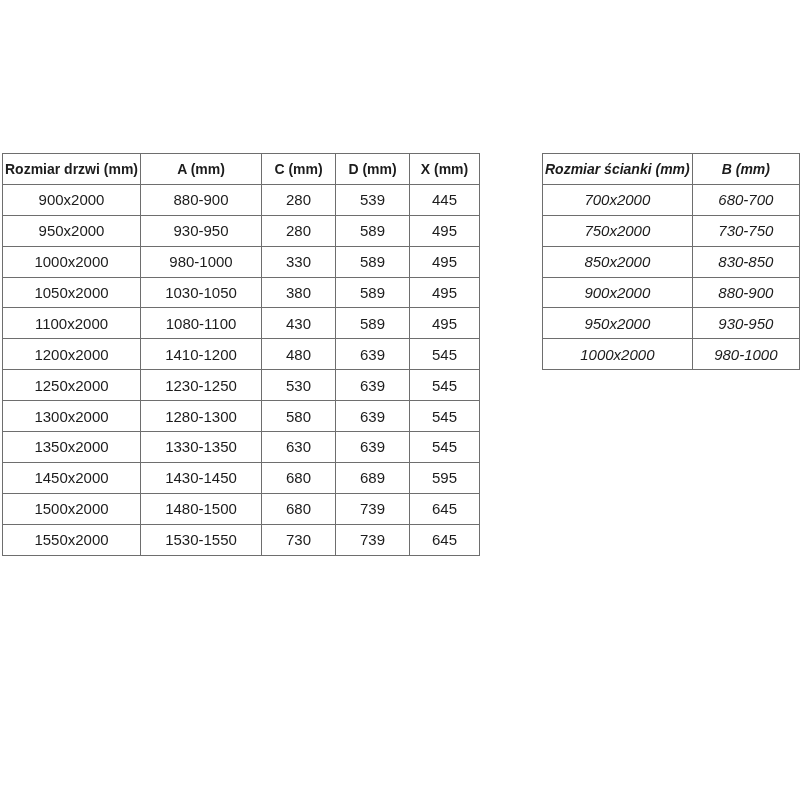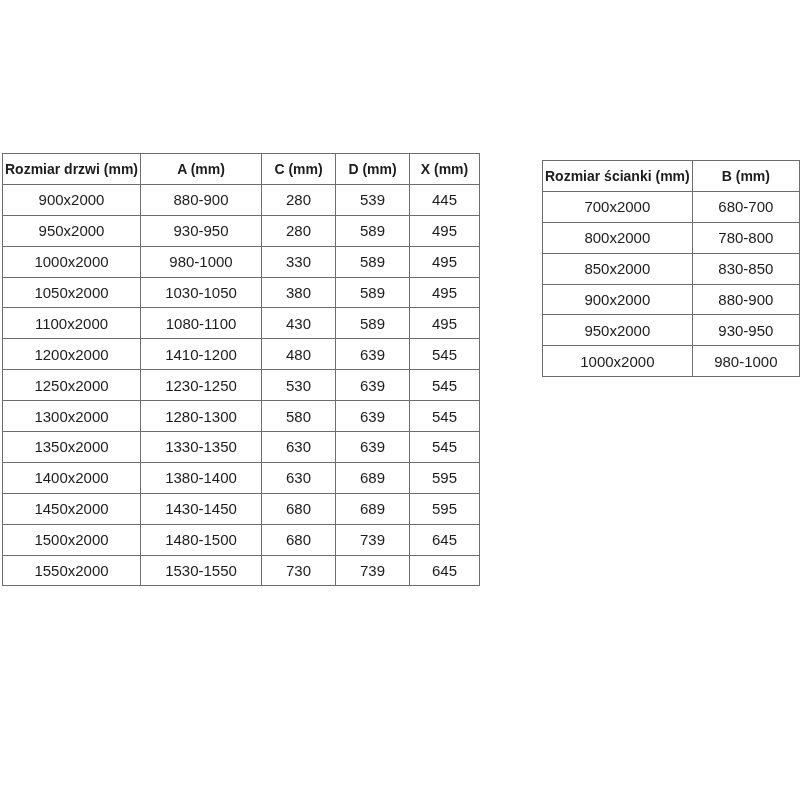--- a/index.html
+++ b/index.html
@@ -45,21 +45,22 @@
   table.tbl td {
     font-size: 15px;
     font-weight: normal;
   }
   #door-table {
     left: 2px;
     top: 153px;
   }
   #wall-table {
     left: 542px;
-    top: 160px;
+    top: 153px;
+    font-style: italic;
   }
 </style>
 </head>
 <body>
 
 <div class="canvas">
 
   <table class="tbl" id="door-table">
     <colgroup>
       <col style="width:135px">
@@ -135,27 +136,20 @@
           <td>545</td>
         </tr>
         <tr>
           <td>1350x2000</td>
           <td>1330-1350</td>
           <td>630</td>
           <td>639</td>
           <td>545</td>
         </tr>
         <tr>
-          <td>1400x2000</td>
-          <td>1380-1400</td>
-          <td>630</td>
-          <td>689</td>
-          <td>595</td>
-        </tr>
-        <tr>
           <td>1450x2000</td>
           <td>1430-1450</td>
           <td>680</td>
           <td>689</td>
           <td>595</td>
         </tr>
         <tr>
           <td>1500x2000</td>
           <td>1480-1500</td>
           <td>680</td>
@@ -182,22 +176,22 @@
           <th>Rozmiar ścianki (mm)</th>
           <th>B (mm)</th>
         </tr>
       </thead>
     <tbody>
         <tr>
           <td>700x2000</td>
           <td>680-700</td>
         </tr>
         <tr>
-          <td>800x2000</td>
-          <td>780-800</td>
+          <td>750x2000</td>
+          <td>730-750</td>
         </tr>
         <tr>
           <td>850x2000</td>
           <td>830-850</td>
         </tr>
         <tr>
           <td>900x2000</td>
           <td>880-900</td>
         </tr>
         <tr>

